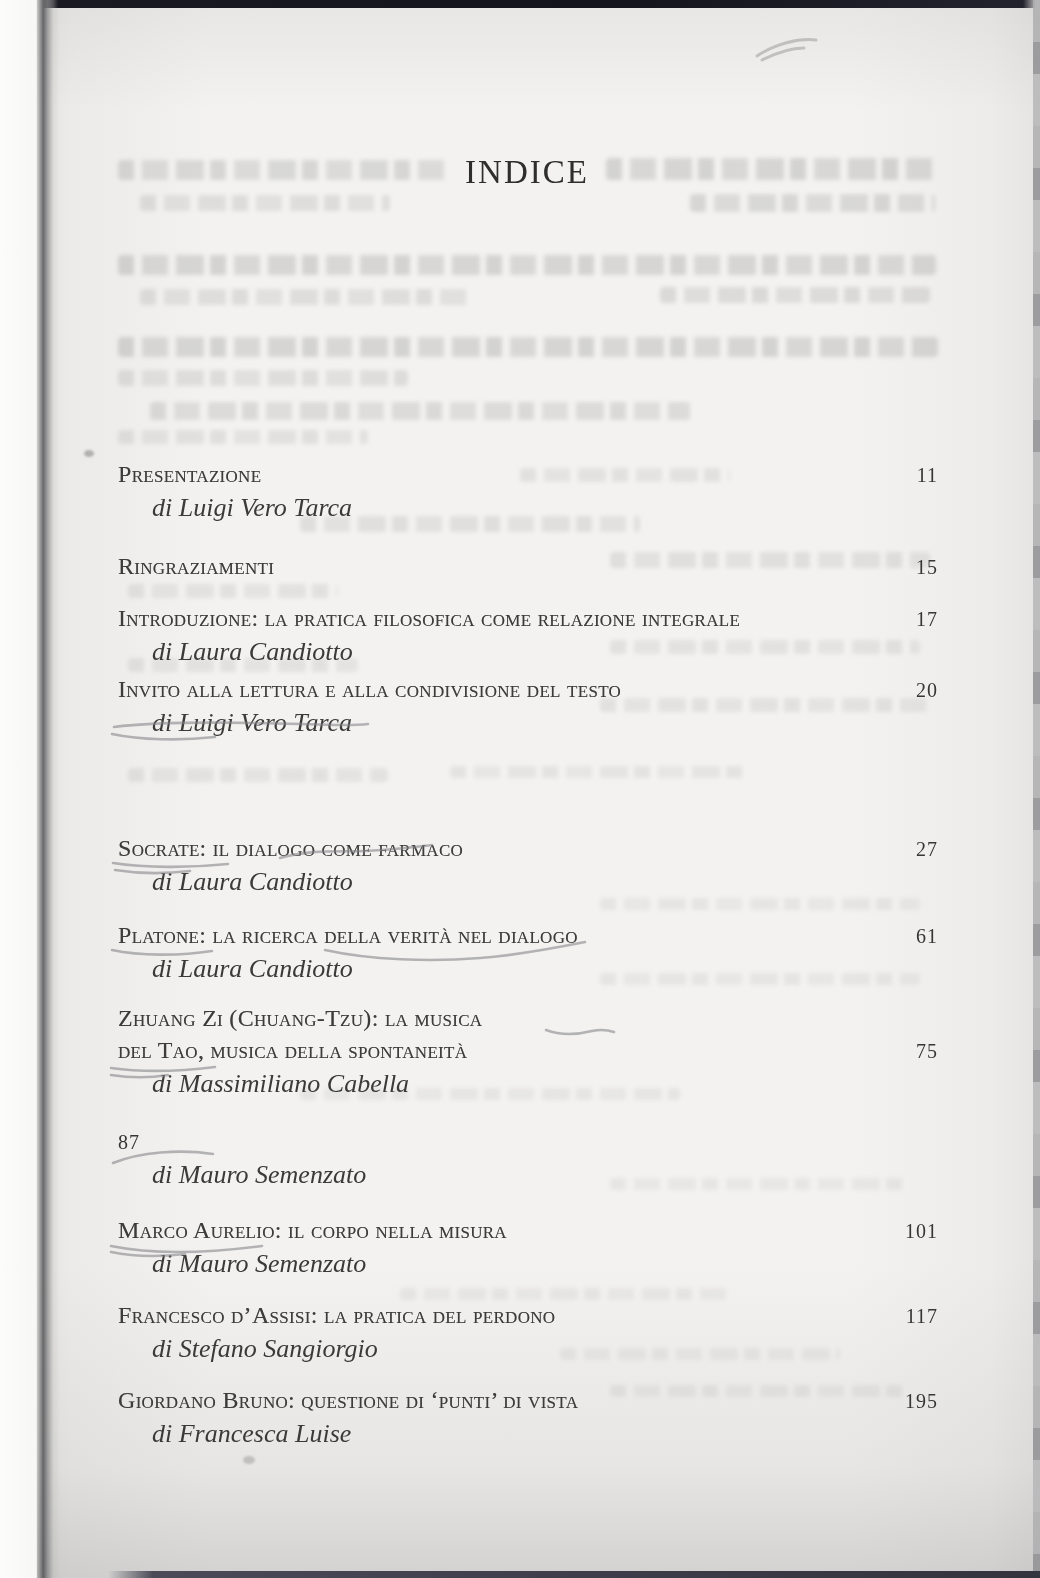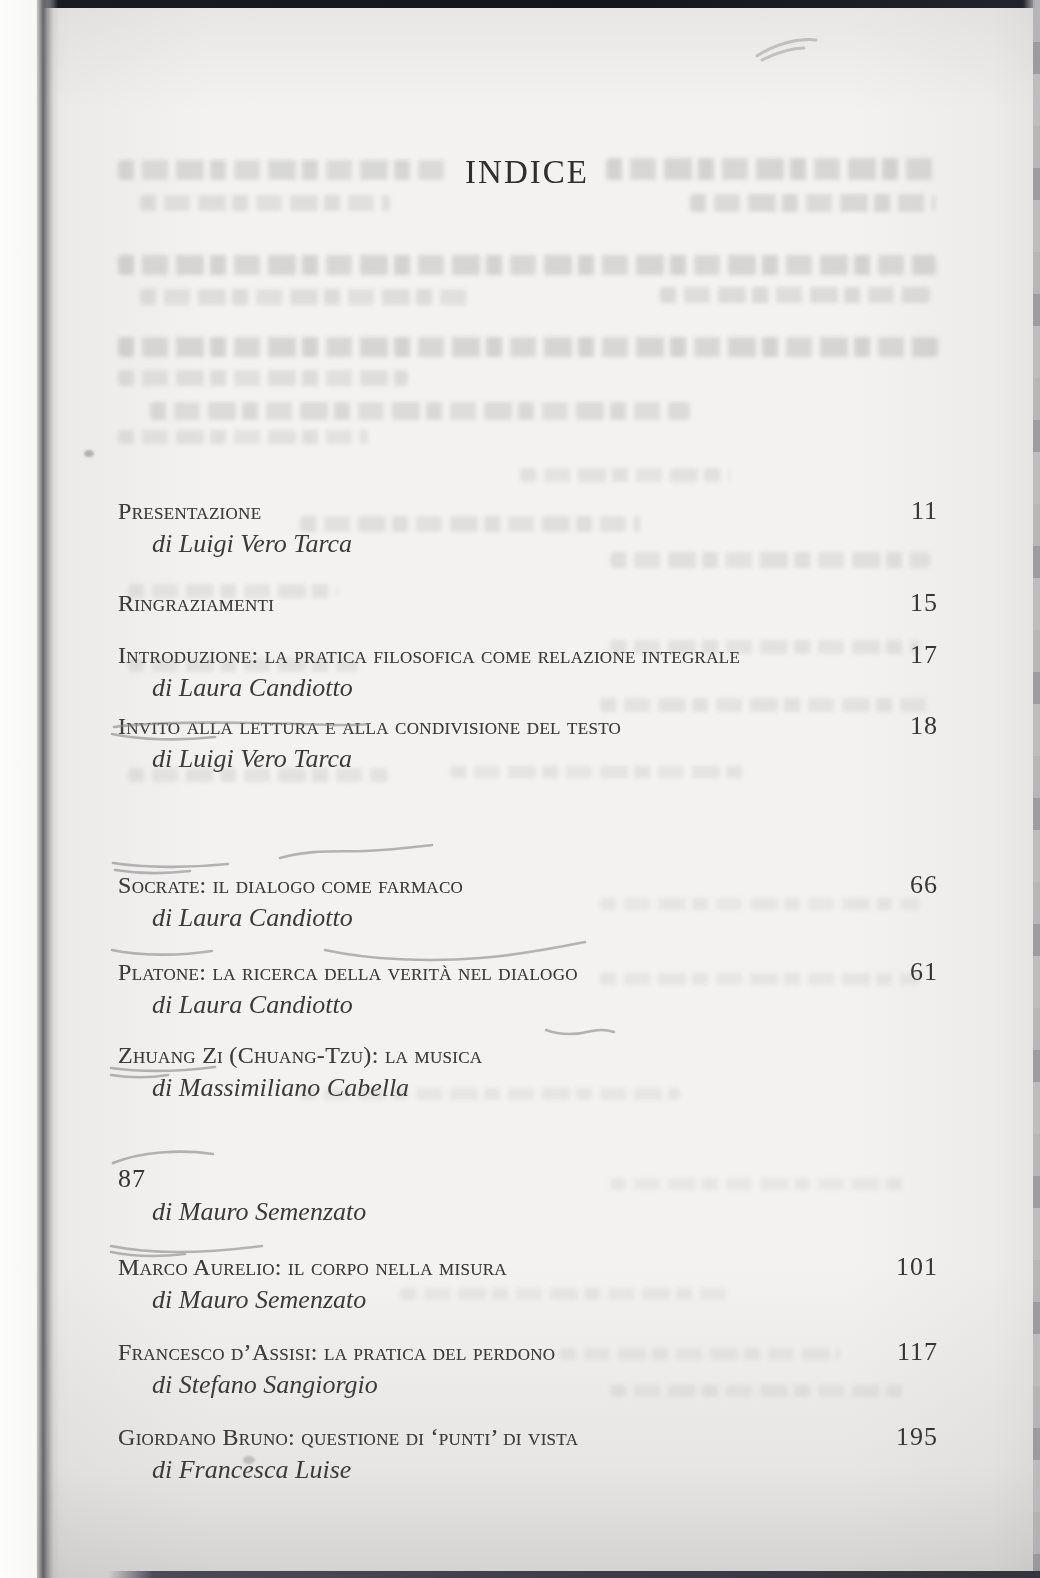--- a/index.html
+++ b/index.html
@@ -35,27 +35,27 @@
   }
   .bottom-bar{
     position:absolute;left:108px;right:0;bottom:0;height:7px;
     background:linear-gradient(to right, rgba(60,60,70,0), #4b4b57 45px, #3d3d49 55%, #34343e);
   }
   .page-title{
     position:absolute;top:154px;left:118px;width:818px;margin:0;
     text-align:center;font-size:33px;font-weight:normal;letter-spacing:2px;color:#2e2e2c;
   }
   .toc-entry{position:absolute;left:118px;width:820px;}
-  .row{display:flex;justify-content:space-between;align-items:baseline;line-height:32px;margin-top:37px;}
+  .row{display:flex;justify-content:space-between;align-items:baseline;line-height:32px;}
   .etitle{
     font-variant:small-caps;font-size:24px;letter-spacing:.3px;color:#3c3c3a;
     text-shadow:0 0 .6px rgba60,60,58,.4;
   }
   .etitle{text-shadow:0 0 .5px rgba(60,60,58,.45);}
-  .pageno{font-size:26px;color:#363634;letter-spacing:1px;white-space:nowrap;}
+  .pageno{font-size:20px;color:#363634;letter-spacing:1px;white-space:nowrap;}
   .author{font-style:italic;font-size:26px;color:#3a3a38;margin:2px 0 0 34px;line-height:30px;}
   .pencil{position:absolute;left:0;top:0;pointer-events:none;}
   .smudge{position:absolute;border-radius:4px;filter:blur(2.2px);
     background:repeating-linear-gradient(90deg,
       rgba(128,128,130,.55) 0 16px, rgba(128,128,130,0) 16px 24px,
       rgba(128,128,130,.45) 24px 50px, rgba(128,128,130,0) 50px 58px,
       rgba(128,128,130,.50) 58px 86px, rgba(128,128,130,0) 86px 92px);
   }
   .dot{position:absolute;border-radius:50%;filter:blur(1.2px);background:rgba(120,120,122,.5);}
 </style>
@@ -125,44 +125,48 @@
       <div class="row">
         <span class="etitle">Introduzione: la pratica filosofica come relazione integrale</span>
         <span class="pageno">17</span>
       </div>
       <div class="author">di Laura Candiotto</div>
     </div>
 
     <div class="toc-entry" style="top:673px">
       <div class="row">
         <span class="etitle">Invito alla lettura e alla condivisione del testo</span>
-        <span class="pageno">18</span>
+        <span class="pageno">20</span>
       </div>
       <div class="author">di Luigi Vero Tarca</div>
     </div>
 
     <div class="toc-entry" style="top:832px">
       <div class="row">
         <span class="etitle">Socrate: il dialogo come farmaco</span>
-        <span class="pageno">66</span>
+        <span class="pageno">27</span>
       </div>
       <div class="author">di Laura Candiotto</div>
     </div>
 
     <div class="toc-entry" style="top:919px">
       <div class="row">
         <span class="etitle">Platone: la ricerca della verità nel dialogo</span>
         <span class="pageno">61</span>
       </div>
       <div class="author">di Laura Candiotto</div>
     </div>
 
     <div class="toc-entry" style="top:1002px">
       <div class="row">
         <span class="etitle">Zhuang Zi (Chuang-Tzu): la musica</span>
+      </div>
+      <div class="row">
+        <span class="etitle">del Tao, musica della spontaneità</span>
+        <span class="pageno">75</span>
       </div>
       <div class="author">di Massimiliano Cabella</div>
     </div>
 
     <div class="toc-entry" style="top:1126px">
       <div class="row">
         <span class="pageno">87</span>
       </div>
       <div class="author">di Mauro Semenzato</div>
     </div>

